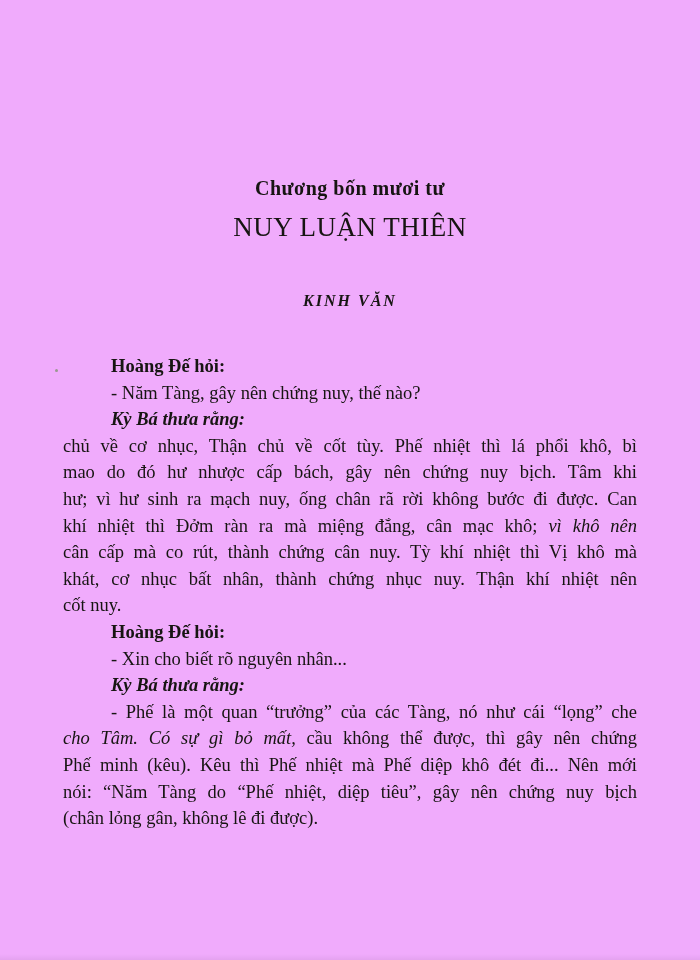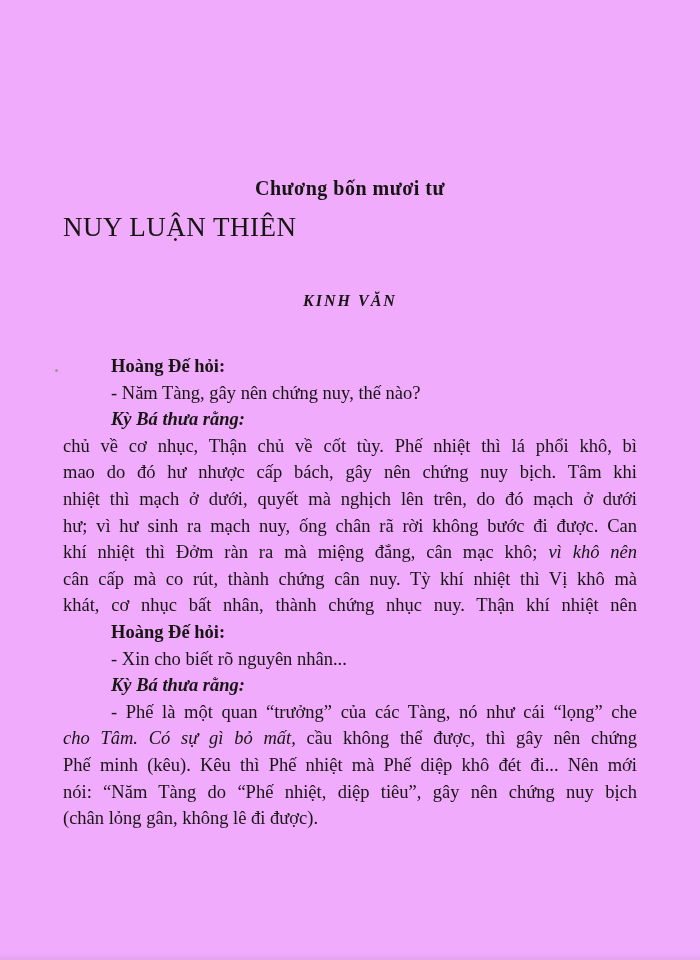--- a/index.html
+++ b/index.html
@@ -23,21 +23,21 @@
     width: 574px;
   }
   .chapter {
     text-align: center;
     font-weight: bold;
     font-size: 20px;
     line-height: 24px;
     letter-spacing: 0.5px;
   }
   .title {
-    text-align: left;
+    text-align: center;
     font-size: 27px;
     line-height: 31px;
     margin-top: 12px;
     letter-spacing: 0.5px;
   }
   .section {
     text-align: center;
     font-weight: bold;
     font-size: 16px;
     line-height: 18px;
@@ -88,25 +88,25 @@
   <div class="content">
     <div class="chapter">Chương bốn mươi tư</div>
     <div class="title">NUY LUẬN THIÊN</div>
     <div class="section">KINH VĂN</div>
     <div class="text-body">
         <div class="line indent last"><span class="b">Hoàng Đế hỏi:</span></div>
         <div class="line indent last"><span>- Năm Tàng, gây nên chứng nuy, thế nào?</span></div>
         <div class="line indent last"><span class="b i">Kỳ Bá thưa rằng:</span></div>
         <div class="line"><span>chủ về cơ nhục, Thận chủ về cốt tùy. Phế nhiệt thì lá phổi khô, bì</span></div>
         <div class="line"><span>mao do đó hư nhược cấp bách, gây nên chứng nuy bịch. Tâm khi</span></div>
-        <div class="line"><span>nhiệt thì mạch ở dưới, quyết mà nghịch lên trên, do đó mạch ở dưới</span></div>
         <div class="line"><span>hư; vì hư sinh ra mạch nuy, ống chân rã rời không bước đi được. Can</span></div>
         <div class="line"><span>khí nhiệt thì Đởm ràn ra mà miệng đắng, cân mạc khô; </span><span class="i">vì khô nên</span></div>
         <div class="line"><span>cân cấp mà co rút, thành chứng cân nuy. Tỳ khí nhiệt thì Vị khô mà</span></div>
         <div class="line"><span>khát, cơ nhục bất nhân, thành chứng nhục nuy. Thận khí nhiệt nên</span></div>
+        <div class="line last"><span>cốt nuy.</span></div>
         <div class="line indent last"><span class="b">Hoàng Đế hỏi:</span></div>
         <div class="line indent last"><span>- Xin cho biết rõ nguyên nhân...</span></div>
         <div class="line indent last"><span class="b i">Kỳ Bá thưa rằng:</span></div>
         <div class="line indent"><span>- Phế là một quan “trưởng” của các Tàng, nó như cái “lọng” che</span></div>
         <div class="line"><span class="i">cho Tâm. Có sự gì bỏ mất,</span><span> cầu không thể được, thì gây nên chứng</span></div>
         <div class="line"><span>Phế minh (kêu). Kêu thì Phế nhiệt mà Phế diệp khô đét đi... Nên mới</span></div>
         <div class="line"><span>nói: “Năm Tàng do “Phế nhiệt, diệp tiêu”, gây nên chứng nuy bịch</span></div>
         <div class="line last"><span>(chân lỏng gân, không lê đi được).</span></div>
       </div>
   </div>

